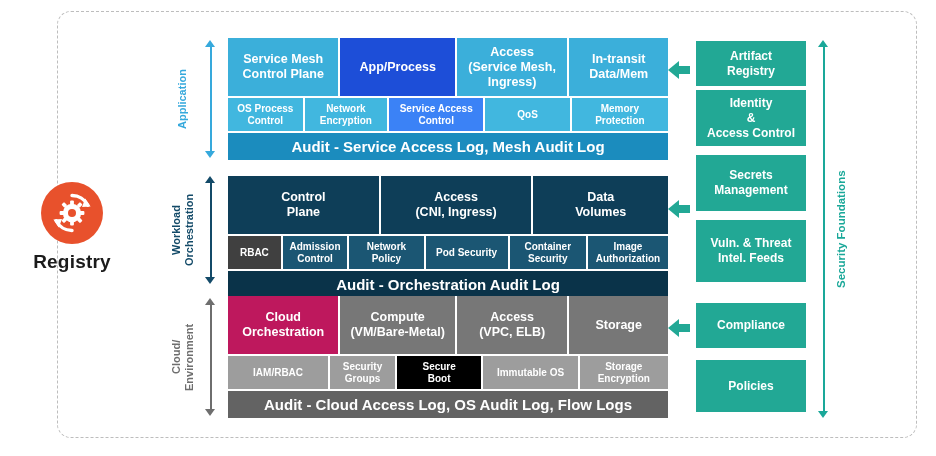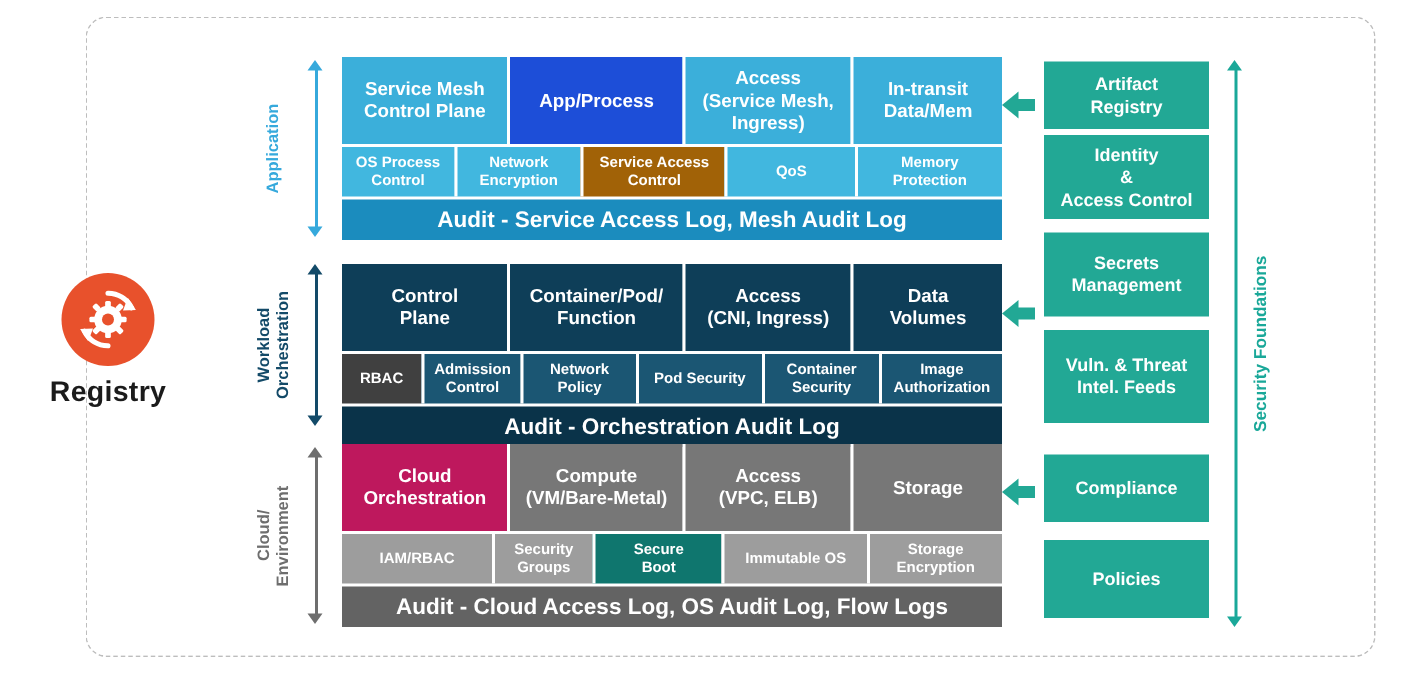--- a/index.html
+++ b/index.html
@@ -151,35 +151,33 @@
 (Service Mesh,
 Ingress)</div>
       <div class="cell" style="flex: 100 1 0%; background: rgb(59, 175, 218);">In-transit
 Data/Mem</div>
     </div>
     <div class="row-sub">
       <div class="cell" style="flex: 76 1 0%; background: rgb(65, 183, 223);">OS Process
 Control</div>
       <div class="cell" style="flex: 84 1 0%; background: rgb(65, 183, 223);">Network
 Encryption</div>
-      <div class="cell" style="flex: 96 1 0%; background: #a16207;">Service Access
+      <div class="cell" style="flex: 96 1 0%; background: #3b82f6;">Service Access
 Control</div>
       <div class="cell" style="flex: 86 1 0%; background: rgb(65, 183, 223);">QoS</div>
       <div class="cell" style="flex: 98 1 0%; background: rgb(65, 183, 223);">Memory
 Protection</div>
     </div>
     <div class="row-audit" style="background: rgb(27, 140, 190);">Audit - Service Access Log, Mesh Audit Log</div>
   </div>
 
   <div class="layer" style="top:176px;">
     <div class="row-top">
       <div class="cell" style="flex: 112 1 0%; background: rgb(14, 62, 88);">Control
 Plane</div>
-      <div class="cell" style="flex: 116 1 0%; background: rgb(14, 62, 88);">Container/Pod/
-Function</div>
       <div class="cell" style="flex: 112 1 0%; background: rgb(14, 62, 88);">Access
 (CNI, Ingress)</div>
       <div class="cell" style="flex: 100 1 0%; background: rgb(14, 62, 88);">Data
 Volumes</div>
     </div>
     <div class="row-sub">
       <div class="cell" style="flex: 54 1 0%; background: #404040;">RBAC</div>
       <div class="cell" style="flex: 66 1 0%; background: rgb(27, 86, 115);">Admission
 Control</div>
       <div class="cell" style="flex: 76 1 0%; background: rgb(27, 86, 115);">Network
@@ -200,21 +198,21 @@
       <div class="cell" style="flex: 116 1 0%; background: rgb(119, 119, 119);">Compute
 (VM/Bare-Metal)</div>
       <div class="cell" style="flex: 112 1 0%; background: rgb(119, 119, 119);">Access
 (VPC, ELB)</div>
       <div class="cell" style="flex: 100 1 0%; background: rgb(119, 119, 119);">Storage</div>
     </div>
     <div class="row-sub">
       <div class="cell" style="flex: 102 1 0%; background: rgb(157, 157, 157);">IAM/RBAC</div>
       <div class="cell" style="flex: 66 1 0%; background: rgb(157, 157, 157);">Security
 Groups</div>
-      <div class="cell" style="flex: 86 1 0%; background: #0f766e;">Secure
+      <div class="cell" style="flex: 86 1 0%; background: #000000;">Secure
 Boot</div>
       <div class="cell" style="flex: 96 1 0%; background: rgb(157, 157, 157);">Immutable OS</div>
       <div class="cell" style="flex: 90 1 0%; background: rgb(157, 157, 157);">Storage
 Encryption</div>
     </div>
     <div class="row-audit" style="background: rgb(99, 99, 99);">Audit - Cloud Access Log, OS Audit Log, Flow Logs</div>
   </div>
 
   <div class="garrow" style="left:668px;top:61px;">
     <div class="tri"></div>

